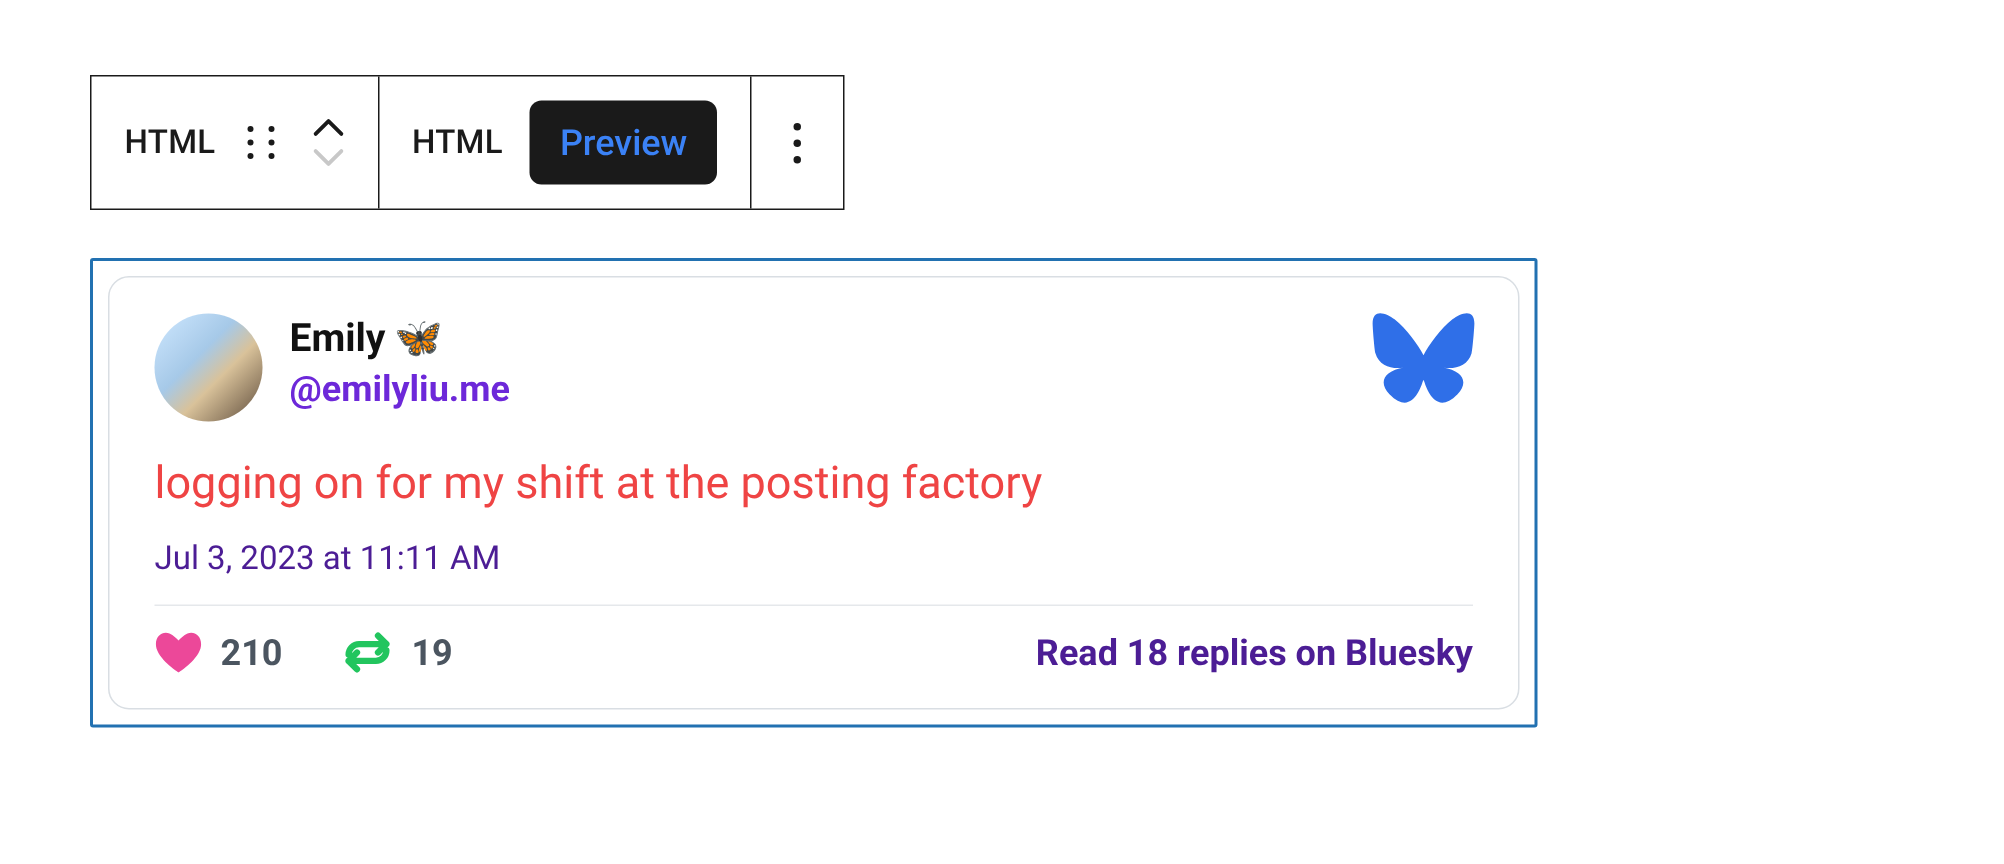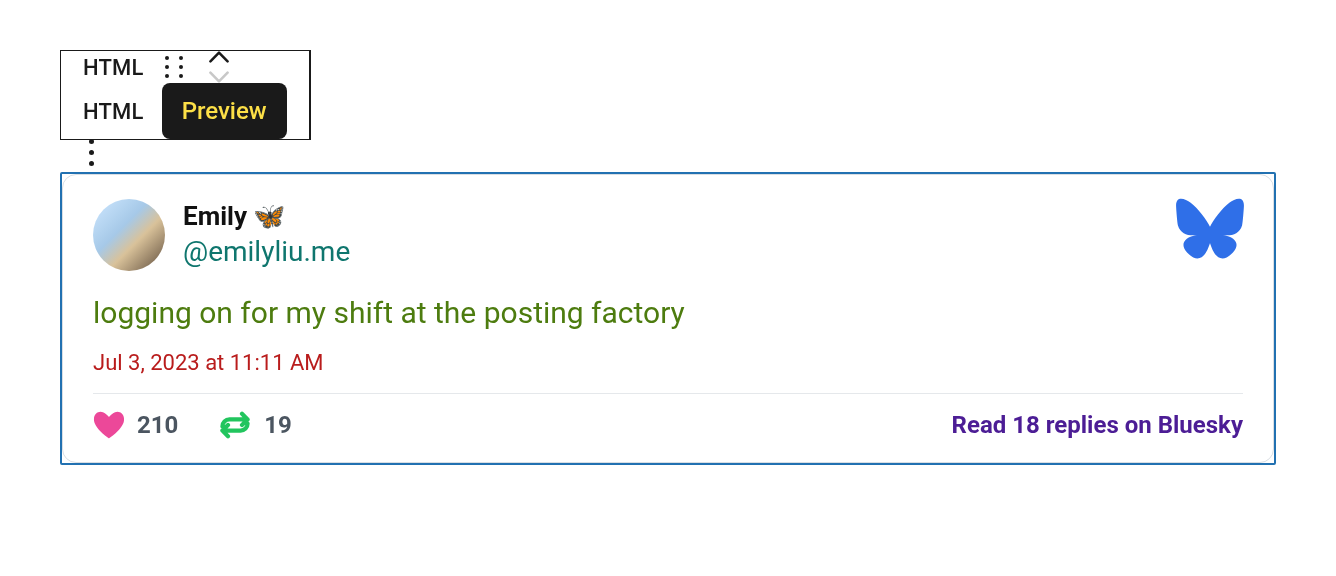--- a/index.html
+++ b/index.html
@@ -13,21 +13,20 @@
   }
   .wrap { padding: 50px 60px 0 60px; }
 
   
   .toolbar {
     display: inline-flex;
     align-items: stretch;
     height: 90px;
     border: 1px solid #1a1a1a;
     background: #fff;
-    flex-direction: column;
   }
   .tb-cell {
     display: flex;
     align-items: center;
     padding: 0 22px;
     border-right: 1px solid #1a1a1a;
     gap: 18px;
   }
   .tb-cell:last-child { border-right: none; }
   .tb-label {
@@ -44,57 +43,57 @@
     gap: 5px 10px;
     align-content: center;
     justify-content: center;
   }
   .drag-handle span { width:4px; height:4px; background:#1a1a1a; border-radius:50%; }
   .movers { display:flex; flex-direction:column; gap:8px; padding-left:4px; }
   .chev { width:22px; height:12px; display:flex; align-items:center; justify-content:center; }
   .chev svg { display:block; }
   .pill {
     background:#1a1a1a;
-    color:#fde047;
+    color:#3b82f6;
     font-size:24px;
     font-weight:500;
     padding:14px 20px;
     border-radius:8px;
   }
   .kebab { display:flex; flex-direction:column; gap:6px; padding:0 6px; }
   .kebab span { width:5px; height:5px; background:#1a1a1a; border-radius:50%; }
 
   
   .embed-outer {
     margin-top: 32px;
     border: 2px solid #2271b1;
     border-radius: 2px;
-    padding: 0;
-    width: 1216px;
+    padding: 10px;
+    width: 965px;
   }
   .card {
     border: 1px solid #d9dee3;
     border-radius: 14px;
     padding: 24px 30px 22px 30px;
     position: relative;
     background:#fff;
   }
   .card-head { display:flex; align-items:flex-start; gap:18px; }
   .avatar {
     width:72px; height:72px; border-radius:50%;
     background: linear-gradient(135deg,#cfe8ff 0%, #a6c9e8 40%, #d9c29a 60%, #5c4a3a 100%);
     flex-shrink:0;
   }
   .names { display:flex; flex-direction:column; gap:2px; margin-top:2px; }
   .display-name { font-size:26px; font-weight:700; color:#111; display:flex; align-items:center; gap:6px; }
-  .handle { font-size:28px; color:#0f766e; margin-top:2px; }
+  .handle { font-size:24px; color:#6d28d9; margin-top:2px;font-weight:bold; }
   .bsky-logo { position:absolute; top:22px; right:26px; }
   .bsky-logo svg { width:74px; height:62px; }
-  .post-text { font-size:30px; color:#4d7c0f; margin:22px 0 18px 0; line-height:1.3; }
-  .timestamp { font-size:22px; color:#b91c1c; margin-bottom:18px; }
+  .post-text { font-size:30px; color:#ef4444; margin:22px 0 18px 0; line-height:1.3; }
+  .timestamp { font-size:22px; color:#4c1d95; margin-bottom:18px; }
   .divider { height:1px; background:#e5e8eb; margin-bottom:16px; }
   .actions { display:flex; align-items:center; gap:40px; }
   .action { display:flex; align-items:center; gap:12px;text-align:right; }
   .action .count, .action .label { font-size:24px; font-weight:700; color:#4b5560; }
   .heart svg { width:32px; height:30px; }
   .repost svg { width:34px; height:28px; }
   .reply svg { width:34px; height:30px; }
   .spacer { flex:1; }
   .read-link { font-size:24px; font-weight:700; color:#4c1d95; }
   .butterfly { font-size:26px; line-height:1; }

